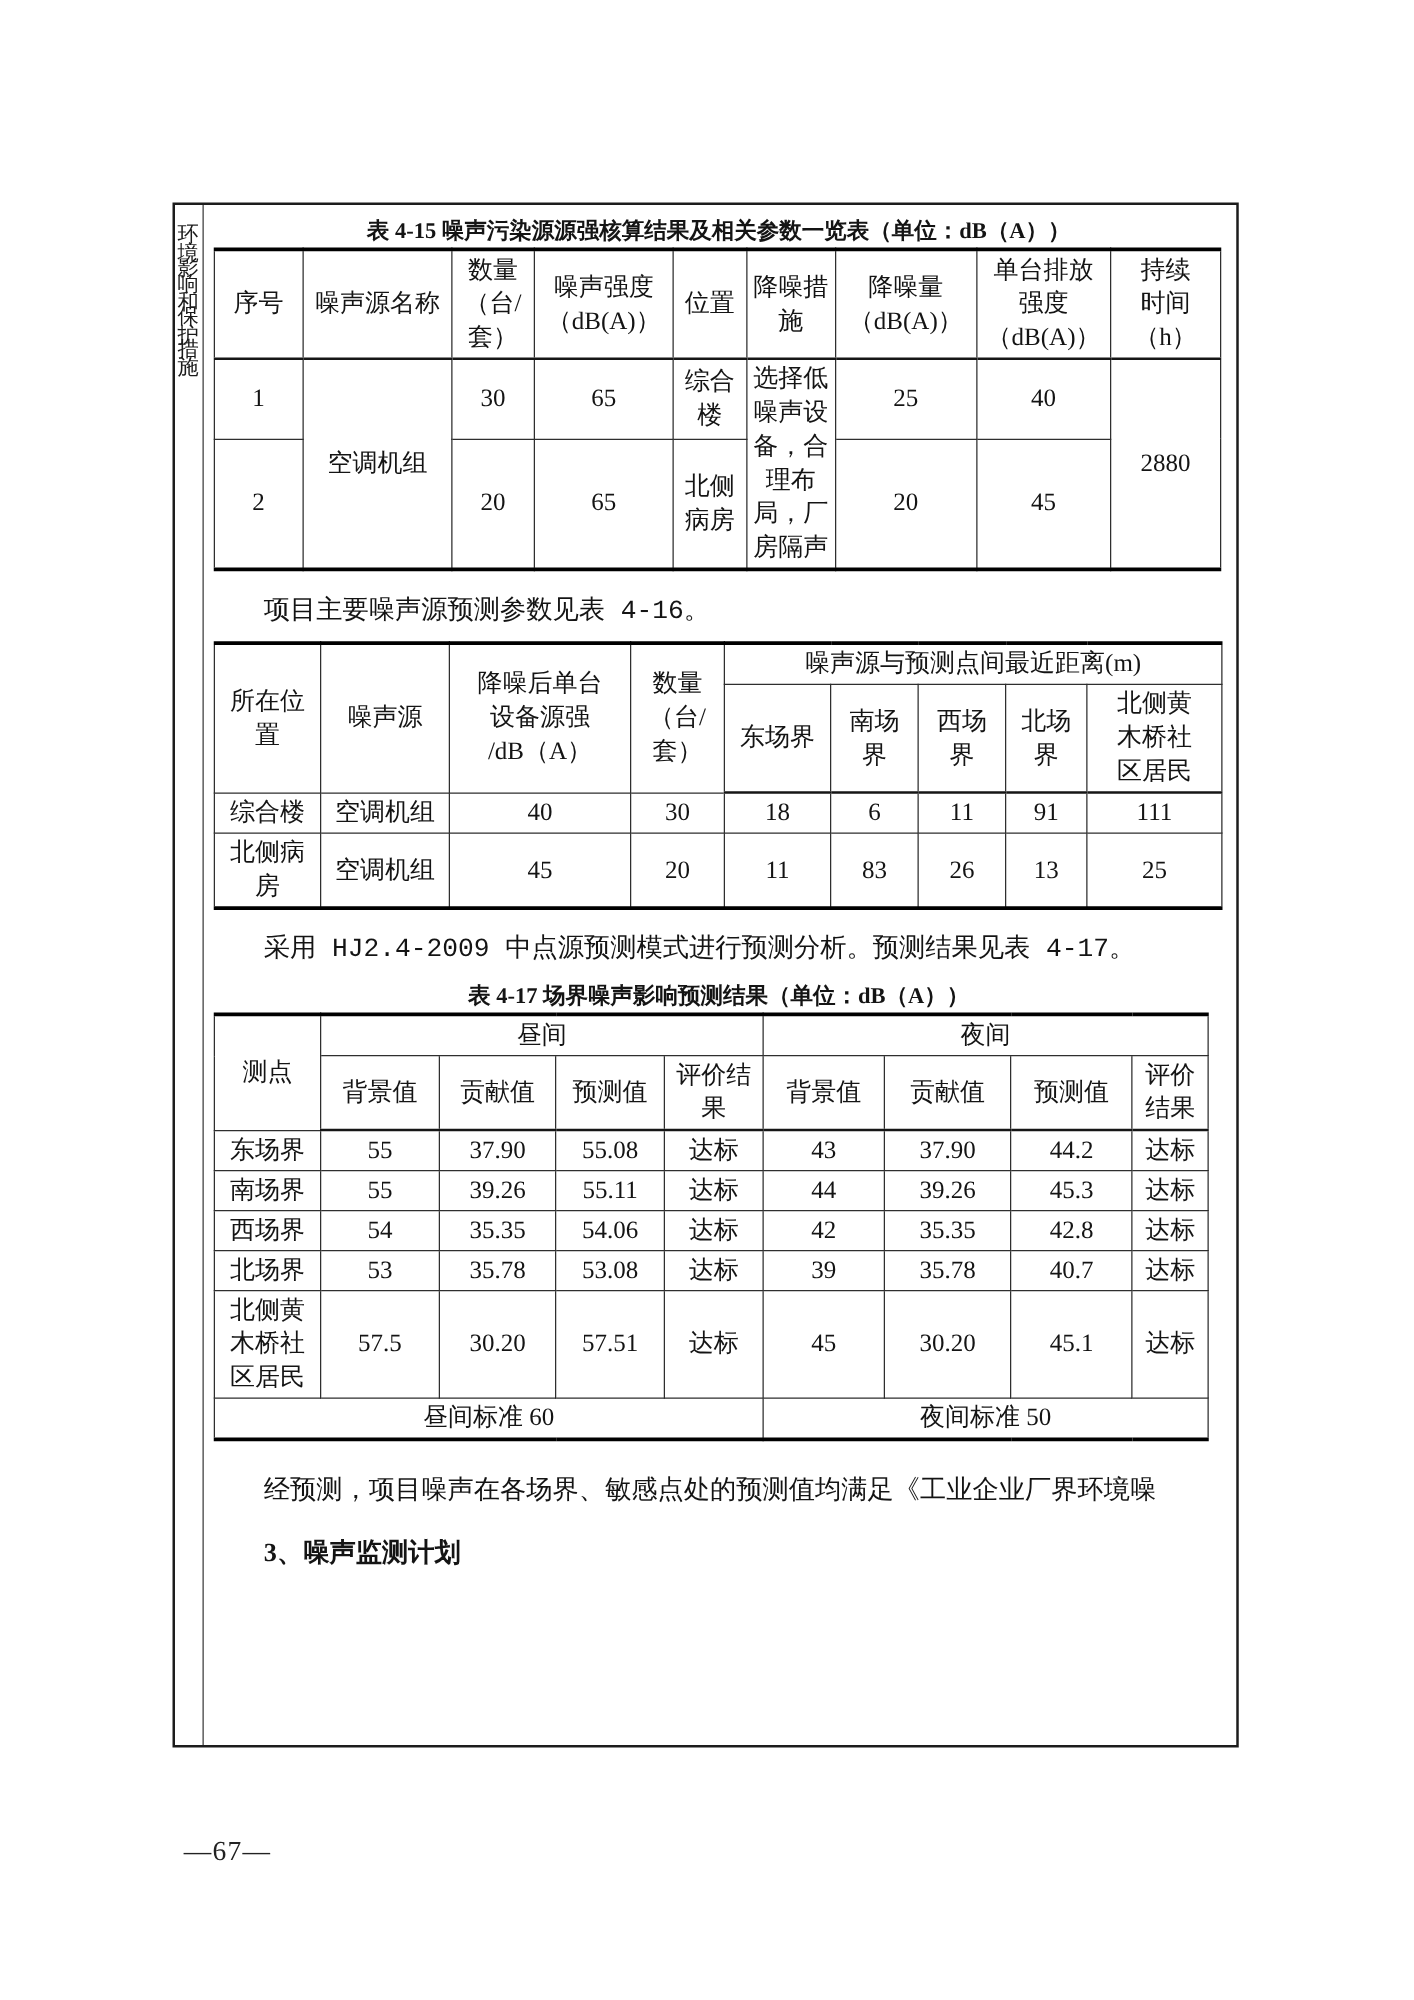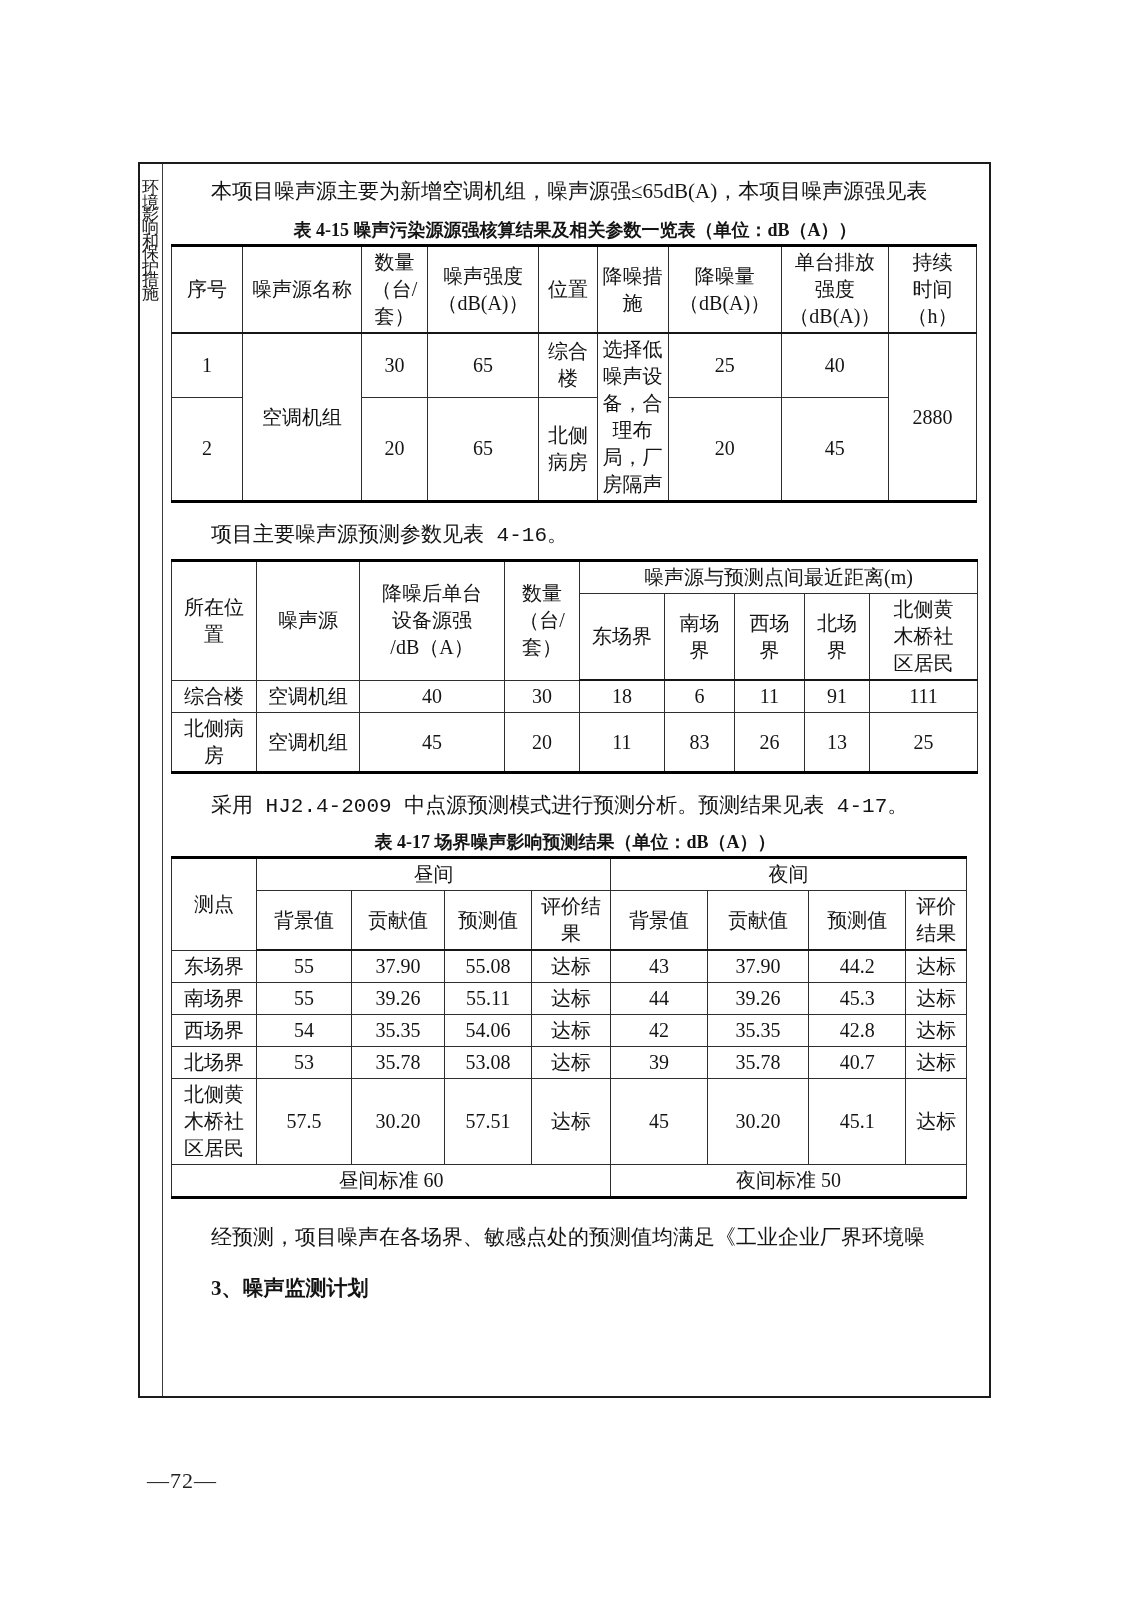--- a/index.html
+++ b/index.html
@@ -48,21 +48,20 @@
 </style>
 </head>
 <body>
 
 <div class="frame">
   <div class="sidebar">
     <div class="sidebar-label">环境影响和保护措施</div>
   </div>
   <div class="main">
 
-    <div class="para indent mt4">本项目噪声源主要为新增空调机组，噪声源强≤65dB(A)，本项目噪声源强见表</div>
 
     <div class="caption">表 4-15 噪声污染源源强核算结果及相关参数一览表（单位：dB（A））</div>
     <table style="width:806px;margin-top:2px;">
       <colgroup>
         <col style="width:70px">
           <col style="width:118px">
           <col style="width:65px">
         <col style="width:110px">
           <col style="width:58px">
           <col style="width:70px">
@@ -282,13 +281,13 @@
     </tbody>
       </table>
 
     <div class="conclusion indent">经预测，项目噪声在各场界、敏感点处的预测值均满足《工业企业厂界环境噪</div>
 
     <div class="heading3">3、噪声监测计划</div>
 
   </div>
 </div>
 
-<div class="page-number">—72—</div>
+<div class="page-number">—67—</div>
 
 </body></html>

